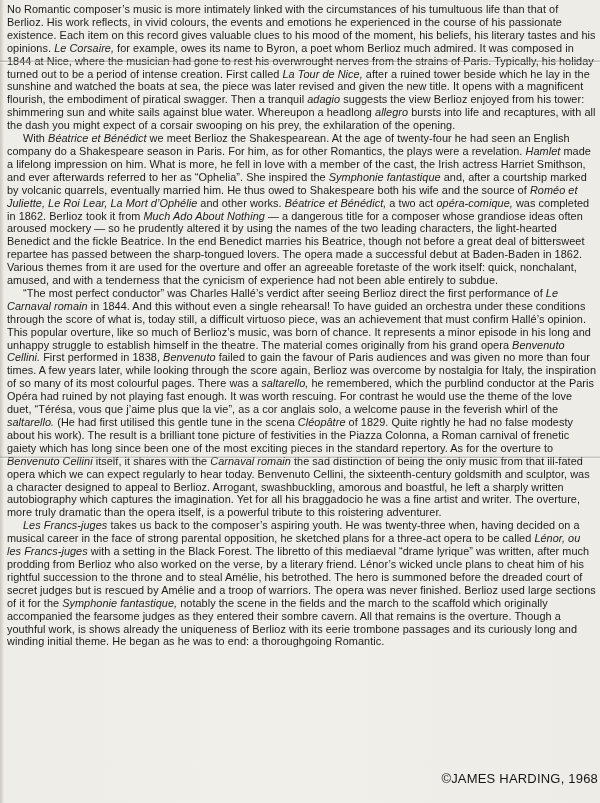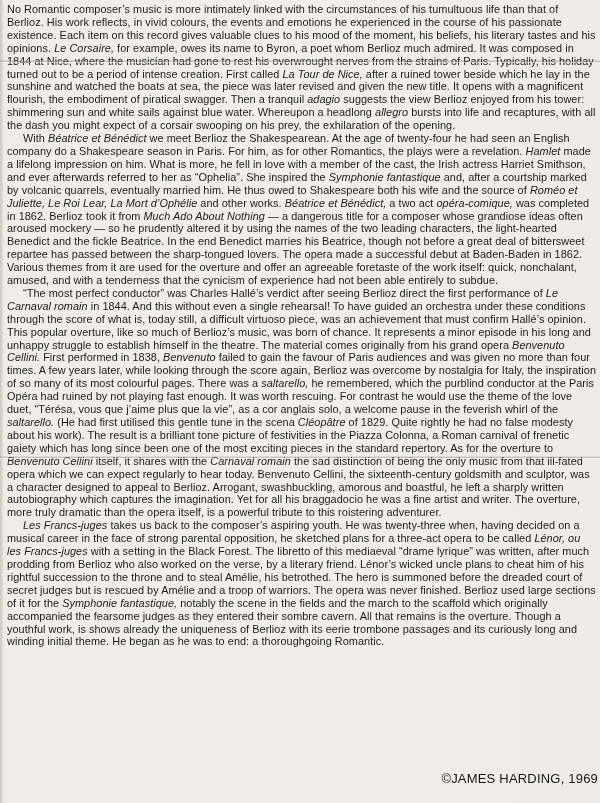--- a/index.html
+++ b/index.html
@@ -62,14 +62,14 @@
 <div class="page">
   <div class="edge-shadow-left"></div>
   <div class="text-body" id="doc-body">
       <p class="para"><span>No Romantic composer’s music is more intimately linked with the circumstances of his tumultuous life than that of Berlioz. His work reflects, in vivid colours, the events and emotions he experienced in the course of his passionate existence. Each item on this record gives valuable clues to his mood of the moment, his beliefs, his literary tastes and his opinions. </span><i>Le Corsaire,</i><span> for example, owes its name to Byron, a poet whom Berlioz much admired. It was composed in 1844 at Nice, where the musician had gone to rest his overwrought nerves from the strains of Paris. Typically, his holiday turned out to be a period of intense creation. First called </span><i>La Tour de Nice,</i><span> after a ruined tower beside which he lay in the sunshine and watched the boats at sea, the piece was later revised and given the new title. It opens with a magnificent flourish, the embodiment of piratical swagger. Then a tranquil </span><i>adagio</i><span> suggests the view Berlioz enjoyed from his tower: shimmering sun and white sails against blue water. Whereupon a headlong </span><i>allegro</i><span> bursts into life and recaptures, with all the dash you might expect of a corsair swooping on his prey, the exhilaration of the opening.</span></p>
       <p class="para indent"><span>With </span><i>Béatrice et Bénédict</i><span> we meet Berlioz the Shakespearean. At the age of twenty-four he had seen an English company do a Shakespeare season in Paris. For him, as for other Romantics, the plays were a revelation. </span><i>Hamlet</i><span> made a lifelong impression on him. What is more, he fell in love with a member of the cast, the Irish actress Harriet Smithson, and ever afterwards referred to her as “Ophelia”. She inspired the </span><i>Symphonie fantastique</i><span> and, after a courtship marked by volcanic quarrels, eventually married him. He thus owed to Shakespeare both his wife and the source of </span><i>Roméo et Juliette, Le Roi Lear, La Mort d’Ophélie</i><span> and other works. </span><i>Béatrice et Bénédict,</i><span> a two act </span><i>opéra-comique,</i><span> was completed in 1862. Berlioz took it from </span><i>Much Ado About Nothing</i><span> — a dangerous title for a composer whose grandiose ideas often aroused mockery — so he prudently altered it by using the names of the two leading characters, the light-hearted Benedict and the fickle Beatrice. In the end Benedict marries his Beatrice, though not before a great deal of bittersweet repartee has passed between the sharp-tongued lovers. The opera made a successful debut at Baden-Baden in 1862. Various themes from it are used for the overture and offer an agreeable foretaste of the work itself: quick, nonchalant, amused, and with a tenderness that the cynicism of experience had not been able entirely to subdue.</span></p>
       <p class="para indent"><span>“The most perfect conductor” was Charles Hallé’s verdict after seeing Berlioz direct the first performance of </span><i>Le Carnaval romain</i><span> in 1844. And this without even a single rehearsal! To have guided an orchestra under these conditions through the score of what is, today still, a difficult virtuoso piece, was an achievement that must confirm Hallé’s opinion. This popular overture, like so much of Berlioz’s music, was born of chance. It represents a minor episode in his long and unhappy struggle to establish himself in the theatre. The material comes originally from his grand opera </span><i>Benvenuto Cellini.</i><span> First performed in 1838, </span><i>Benvenuto</i><span> failed to gain the favour of Paris audiences and was given no more than four times. A few years later, while looking through the score again, Berlioz was overcome by nostalgia for Italy, the inspiration of so many of its most colourful pages. There was a </span><i>saltarello,</i><span> he remembered, which the purblind conductor at the Paris Opéra had ruined by not playing fast enough. It was worth rescuing. For contrast he would use the theme of the love duet, “Térésa, vous que j’aime plus que la vie”, as a cor anglais solo, a welcome pause in the feverish whirl of the </span><i>saltarello.</i><span> (He had first utilised this gentle tune in the scena </span><i>Cléopâtre</i><span> of 1829. Quite rightly he had no false modesty about his work). The result is a brilliant tone picture of festivities in the Piazza Colonna, a Roman carnival of frenetic gaiety which has long since been one of the most exciting pieces in the standard repertory. As for the overture to </span><i>Benvenuto Cellini</i><span> itself, it shares with the </span><i>Carnaval romain</i><span> the sad distinction of being the only music from that ill-fated opera which we can expect regularly to hear today. Benvenuto Cellini, the sixteenth-century goldsmith and sculptor, was a character designed to appeal to Berlioz. Arrogant, swashbuckling, amorous and boastful, he left a sharply written autobiography which captures the imagination. Yet for all his braggadocio he was a fine artist and writer. The overture, more truly dramatic than the opera itself, is a powerful tribute to this roistering adventurer.</span></p>
       <p class="para indent"><i>Les Francs-juges</i><span> takes us back to the composer’s aspiring youth. He was twenty-three when, having decided on a musical career in the face of strong parental opposition, he sketched plans for a three-act opera to be called </span><i>Lénor, ou les Francs-juges</i><span> with a setting in the Black Forest. The libretto of this mediaeval “drame lyrique” was written, after much prodding from Berlioz who also worked on the verse, by a literary friend. Lénor’s wicked uncle plans to cheat him of his rightful succession to the throne and to steal Amélie, his betrothed. The hero is summoned before the dreaded court of secret judges but is rescued by Amélie and a troop of warriors. The opera was never finished. Berlioz used large sections of it for the </span><i>Symphonie fantastique,</i><span> notably the scene in the fields and the march to the scaffold which originally accompanied the fearsome judges as they entered their sombre cavern. All that remains is the overture. Though a youthful work, is shows already the uniqueness of Berlioz with its eerie trombone passages and its curiously long and winding initial theme. He began as he was to end: a thoroughgoing Romantic.</span></p>
     </div>
   <div class="crease crease-1"></div>
   <div class="crease crease-2"></div>
-  <div class="credit">©JAMES HARDING, 1969</div>
+  <div class="credit">©JAMES HARDING, 1968</div>
 </div>
 
 </body></html>

